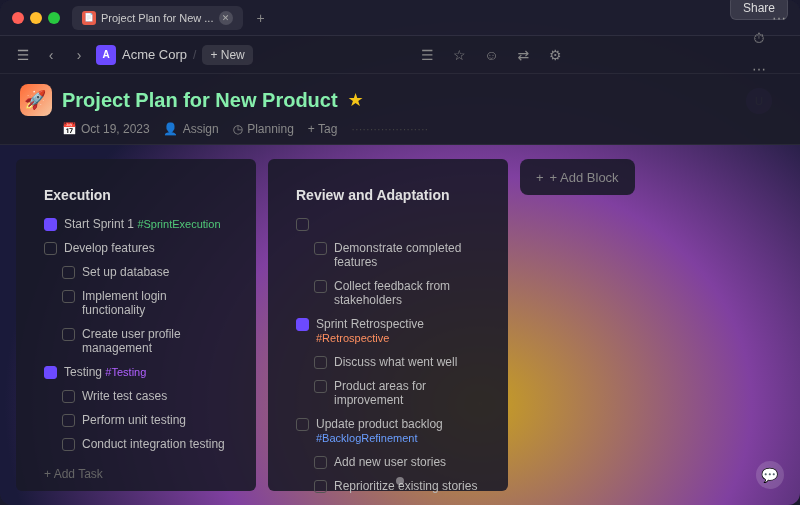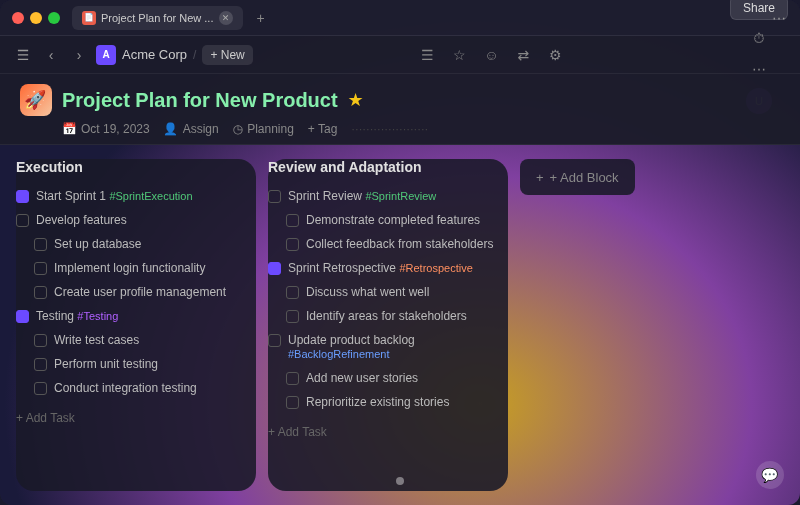--- a/index.html
+++ b/index.html
@@ -299,22 +299,22 @@
       flex: 1;
       padding: 14px 16px;
       display: flex;
       gap: 12px;
       overflow: hidden;
     }
 
     
     .kanban-column {
       background: rgba(25, 25, 40, 0.88);
-      border-radius: 18px;
-      padding: 0;
+      border-radius: 6px;
+      padding: 28px;
       width: 240px;
       flex-shrink: 0;
       display: flex;
       flex-direction: column;
       gap: 6px;
     }
 
     .column-title {
       font-size: 14px;
       font-weight: 600;
@@ -561,21 +561,20 @@
       <div class="add-task-btn">
         <span>+ Add Task</span>
       </div>
     </div>
 
     <div class="kanban-column">
       <div class="column-title">Review and Adaptation</div>
 
       <div class="task-item">
         <div class="checkbox"></div>
-        <span>Sprint Review <span class="task-tag green">#SprintReview</span></span>
       </div>
 
       <div class="task-item indented">
         <div class="checkbox"></div>
         <span>Demonstrate completed features</span>
       </div>
 
       <div class="task-item indented">
         <div class="checkbox"></div>
         <span>Collect feedback from stakeholders</span>
@@ -586,21 +585,21 @@
         <span>Sprint Retrospective <span class="task-tag orange">#Retrospective</span></span>
       </div>
 
       <div class="task-item indented">
         <div class="checkbox"></div>
         <span>Discuss what went well</span>
       </div>
 
       <div class="task-item indented">
         <div class="checkbox"></div>
-        <span>Identify areas for stakeholders</span>
+        <span>Product areas for improvement</span>
       </div>
 
       <div class="task-item">
         <div class="checkbox"></div>
         <span>Update product backlog<br><span class="task-tag" style="color:#6a9eff;">#BacklogRefinement</span></span>
       </div>
 
       <div class="task-item indented">
         <div class="checkbox"></div>
         <span>Add new user stories</span>

